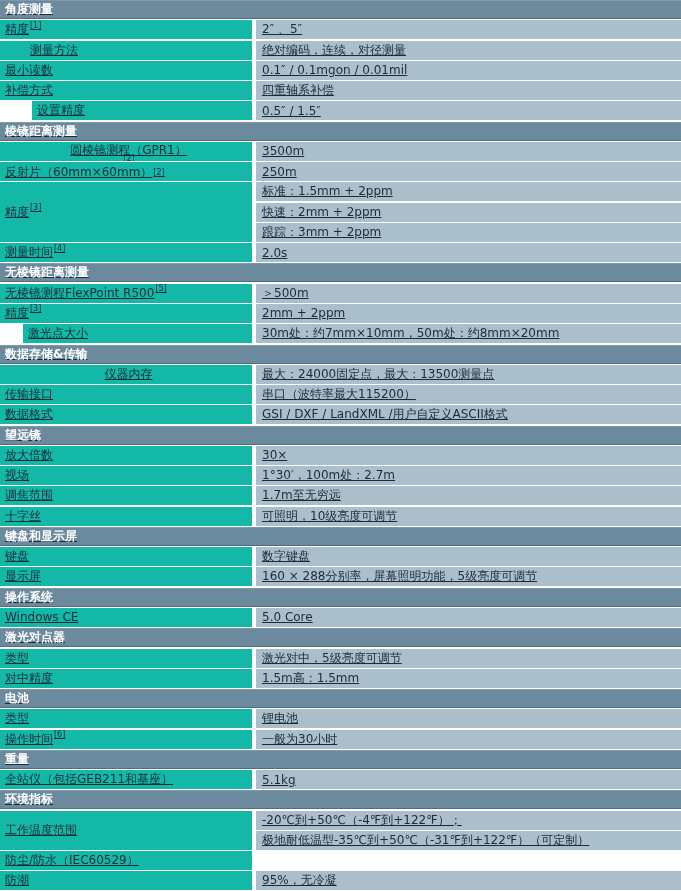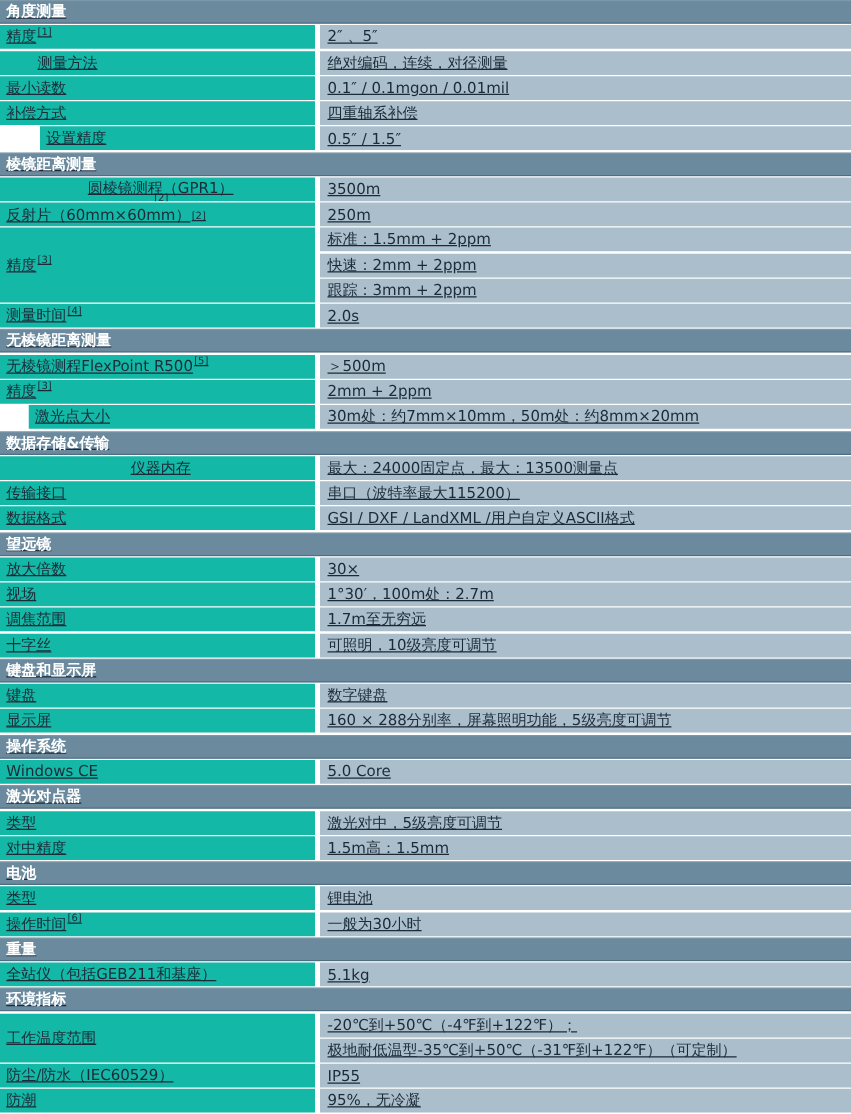--- a/index.html
+++ b/index.html
@@ -189,18 +189,17 @@
     <div class="value-cell">5.1kg</div>
     <div class="section-header">环境指标</div>
     <div class="label-cell" style="grid-row: span 2;">
       <span>工作温度范围</span>
     </div>
     <div class="value-cell">-20℃到+50℃（-4℉到+122℉）；</div>
     <div class="value-cell">极地耐低温型-35℃到+50℃（-31℉到+122℉）（可定制）</div>
     <div class="label-cell" style="grid-row: span 1;">
       <span>防尘/防水（IEC60529）</span>
     </div>
-    <div class="value-cell">IP55</div>
     <div class="label-cell" style="grid-row: span 1;">
       <span>防潮</span>
     </div>
     <div class="value-cell">95%，无冷凝</div>
   </div>
 
 </body></html>

